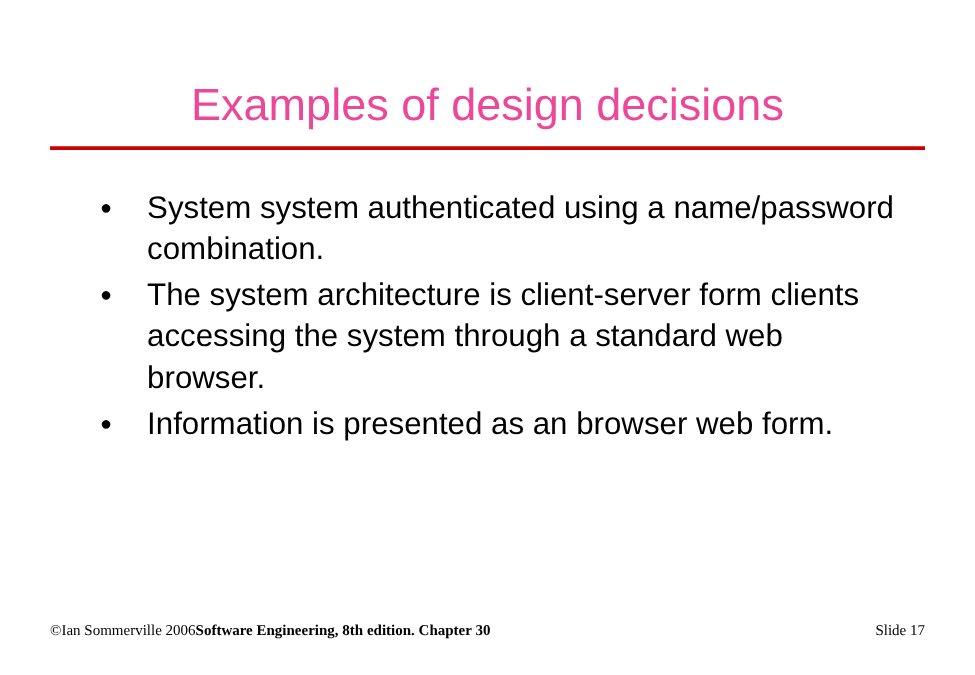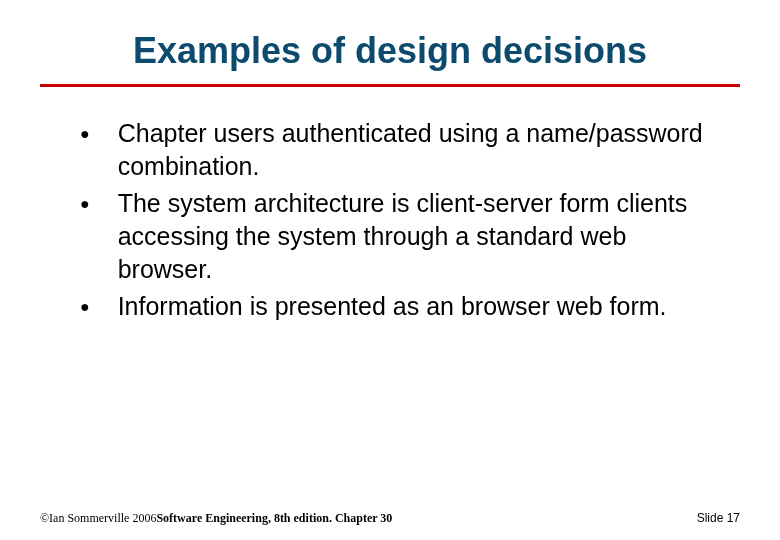--- a/index.html
+++ b/index.html
@@ -12,25 +12,26 @@
     overflow: hidden;
   }
   .slide {
     width: 100%;
     height: 100%;
     padding: 30px 40px 0 40px;
     position: relative;
   }
   .title {
     font-size: 36px;
-    font-weight: bold;
-    color: #0c4a6e;
+    font-weight: normal;
+    color: #ec4899;
     text-align: center;
     margin-bottom: 12px;
     padding: 0 40px;
+    margin-top: 33px;
   }
   .divider {
     border: none;
     border-top: 3px solid #cc0000;
     margin: 0 0 30px 0;
   }
   .content {
     padding-left: 40px;
     padding-right: 20px;
   }
@@ -50,52 +51,52 @@
     line-height: 1;
   }
   .bullet-text {
     font-size: 25px;
     color: #000;
     line-height: 1.32;
     flex: 1;
   }
   .footer {
     position: absolute;
-    bottom: 14px;
+    bottom: 28px;
     left: 40px;
     right: 40px;
     display: flex;
     justify-content: space-between;
     align-items: baseline;
     font-size: 12px;
     color: #000;
   }
   .footer-left {
     font-family: "Times New Roman", Times, serif;
   }
   .footer-center {
     font-family: "Times New Roman", Times, serif;
     font-weight: bold;
     flex: 1;
   }
   .footer-right {
-    font-family: Liberation Sans, sans-serif;
+    font-family: Liberation Serif, serif;
   }
 </style>
 </head>
 <body>
 
 <div class="slide">
   <h1 class="title">Examples of design decisions</h1>
   <hr class="divider">
   <div class="content">
     <ul class="bullet-list">
       <li class="bullet-item">
         <span class="bullet-marker">●</span>
-        <span class="bullet-text">Chapter users authenticated using a name/password combination.</span>
+        <span class="bullet-text">System system authenticated using a name/password combination.</span>
       </li>
       <li class="bullet-item">
         <span class="bullet-marker">●</span>
         <span class="bullet-text">The system architecture is client-server form clients accessing the system through a standard web browser.</span>
       </li>
       <li class="bullet-item">
         <span class="bullet-marker">●</span>
         <span class="bullet-text">Information is presented as an browser web form.</span>
       </li>
     </ul>

